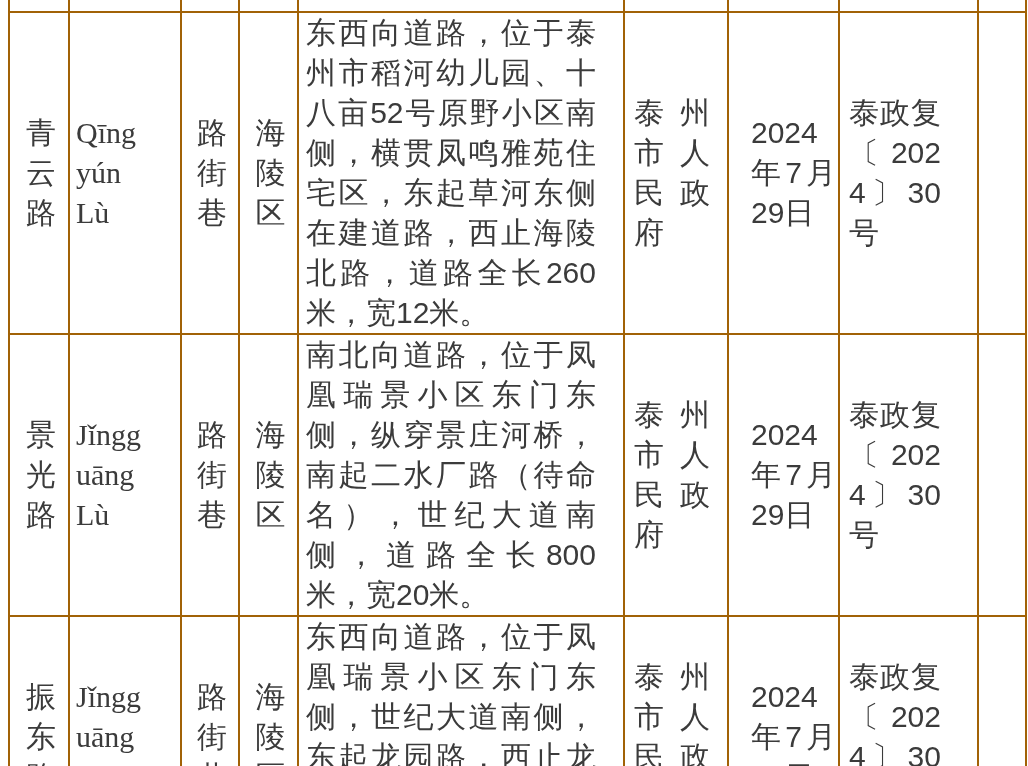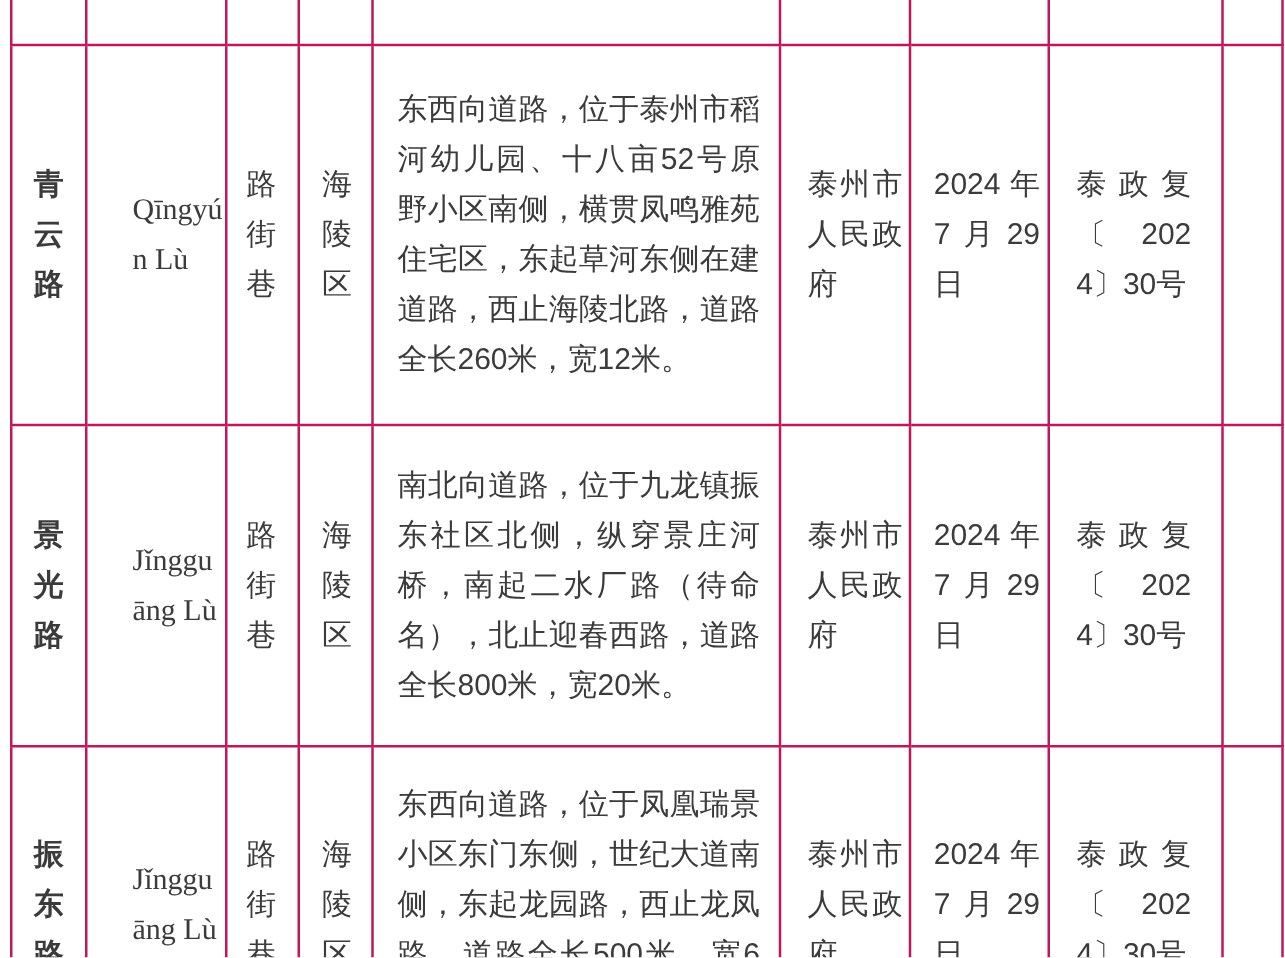--- a/index.html
+++ b/index.html
@@ -18,43 +18,43 @@
   table.doc-table {
     position: absolute;
     left: 8px;
     top: -20px;
     border-collapse: collapse;
     table-layout: fixed;
     width: 1017px;
     color: #3b3b3b;
   }
   table.doc-table td {
-    border: 2px solid #be185d;
+    border: 2px solid #a16207;
     vertical-align: middle;
-    padding: 12px;
-    font-size: 24px;
+    padding: 0;
+    font-size: 30px;
     line-height: 40px;
     overflow: hidden;
   }
   tr.partial-top td { height: 29px; }
   tr.row-1 td { height: 278px; }
   tr.row-2 td { height: 231px; }
   tr.row-3 td { height: 227px; }
   tr.partial-bottom td { height: 36px; }
 
   
   .cw { overflow: visible; }
-  .cw-name     { width: 26px;  margin: 0 auto; text-align: center; font-weight: bold; }
-  .cw-pinyin   { width: 74px;  margin-left: 24px; text-align: justify; text-justify: inter-character;
+  .cw-name     { width: 26px;  margin: 0 auto; text-align: center; }
+  .cw-pinyin   { width: 74px;  margin-left: 6px; text-align: justify; text-justify: inter-character;
                  font-family: "Liberation Serif", serif; overflow-wrap: break-word; }
   .cw-cat      { width: 26px;  margin: 0 auto; text-align: left; }
   .cw-dist     { width: 26px;  margin: 0 auto; text-align: right; }
   .cw-desc     { width: 290px; margin-left: 7px;  text-align: justify; text-justify: inter-character; }
   .cw-auth     { width: 76px;  margin-left: 9px;  text-align: justify; text-justify: inter-character; }
-  .cw-date     { width: 85px;  margin-left: 6px; text-align: justify; text-justify: inter-character; }
+  .cw-date     { width: 85px;  margin-left: 22px; text-align: justify; text-justify: inter-character; }
   .cw-doc      { width: 92px;  margin-left: 9px;  text-align: justify; text-justify: inter-character;
                  word-break: break-all; }
 </style>
 </head>
 <body>
 
 <div class="viewport">
   <table class="doc-table">
     <colgroup>
       <col style="width:60px">
@@ -118,21 +118,21 @@
       <td>
             <div class="cw cw-pinyin">Jǐngguāng Lù</div>
           </td>
       <td>
             <div class="cw cw-cat">路街巷</div>
           </td>
       <td>
             <div class="cw cw-dist">海陵区</div>
           </td>
       <td>
-            <div class="cw cw-desc">南北向道路，位于九龙镇振东社区北侧，纵穿景庄河桥，南起二水厂路（待命名），北止迎春西路，道路全长800米，宽20米。</div>
+            <div class="cw cw-desc">南北向道路，位于凤凰瑞景小区东门东侧，纵穿景庄河桥，南起二水厂路（待命名），世纪大道南侧，道路全长800米，宽20米。</div>
           </td>
       <td>
             <div class="cw cw-auth">泰州市人民政府</div>
           </td>
       <td>
             <div class="cw cw-date">2024年7月29日</div>
           </td>
       <td>
             <div class="cw cw-doc">泰政复〔2024〕30号</div>
           </td>

